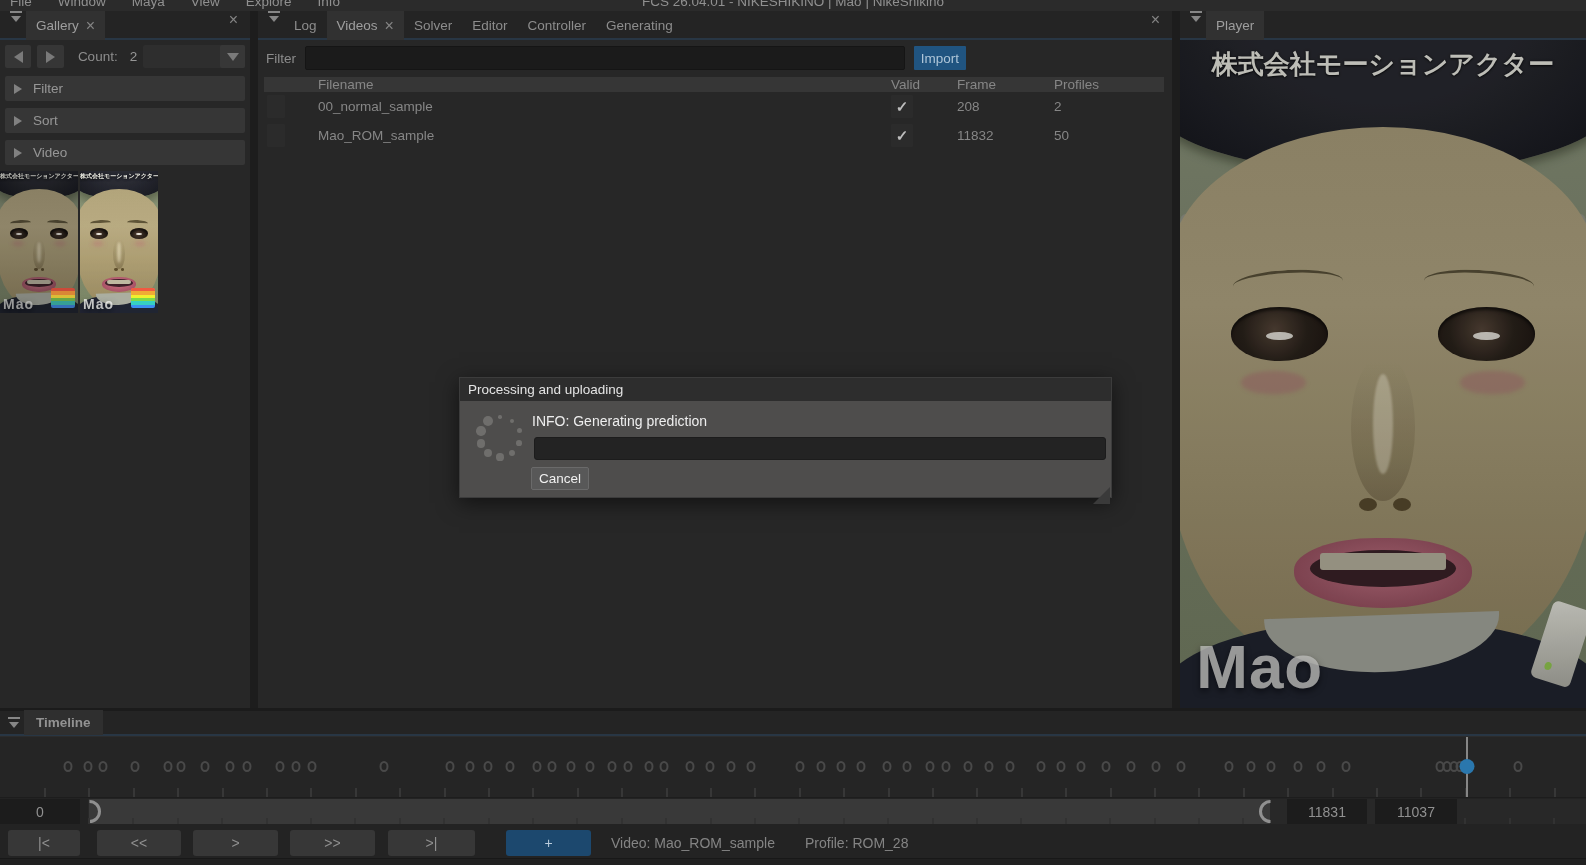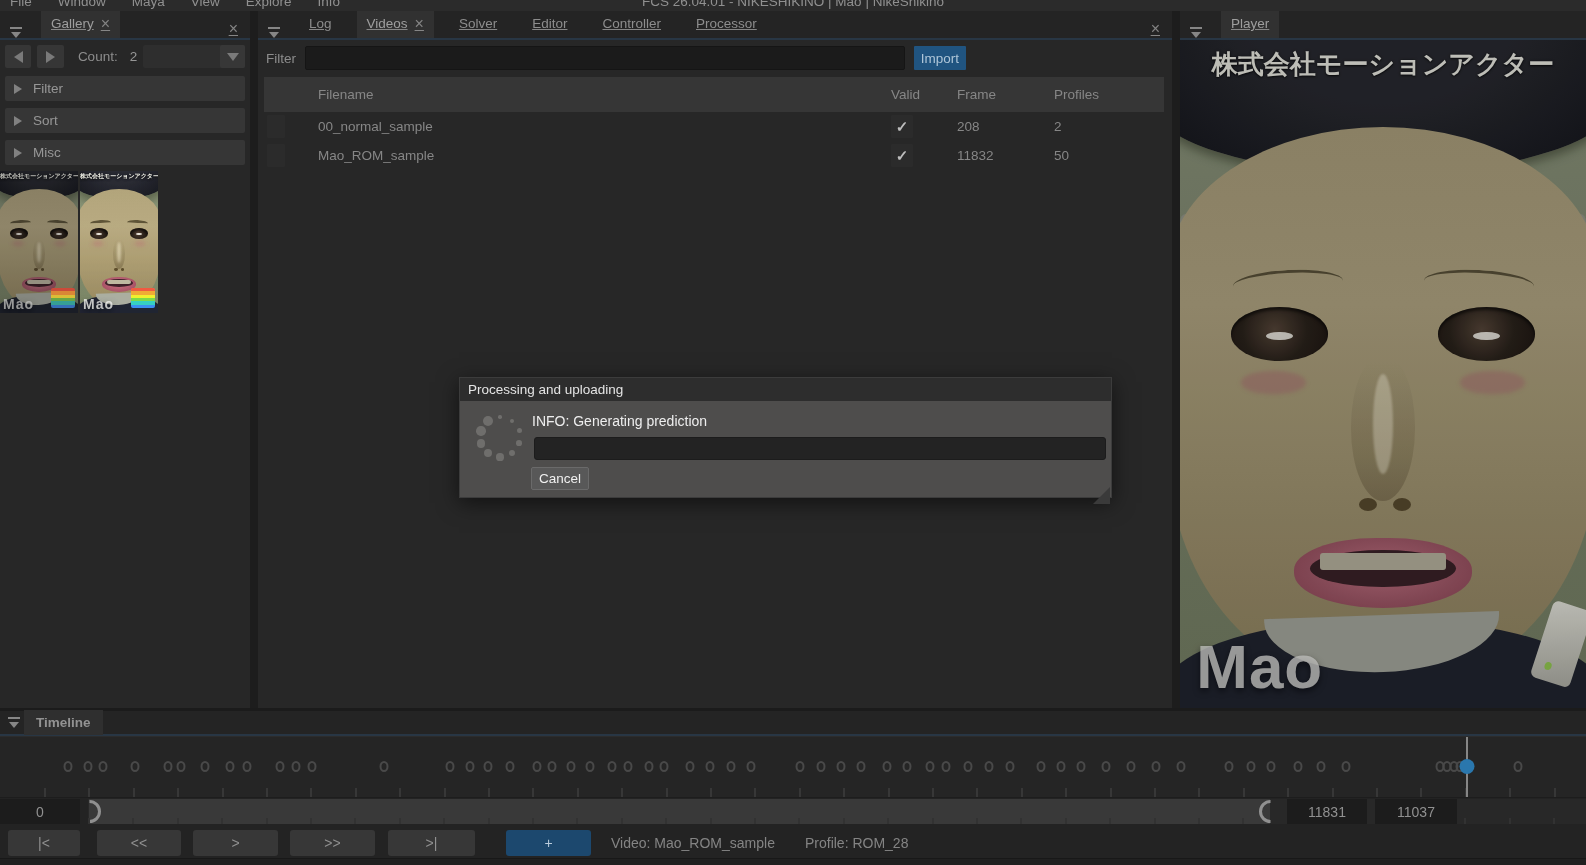--- a/index.html
+++ b/index.html
@@ -16,21 +16,21 @@
   .menubar-title { position:absolute; top:-9px; left:0; right:0; text-align:center; line-height:22px; color:#9a9a9a; }
 
   
   .main { display:flex; height:697px; gap:8px; background:#1f1f1f; }
   .panel { background:#2a2a2a; display:flex; flex-direction:column; }
   .gallery-panel { width:250px; }
   .videos-panel  { flex:1; }
   .player-panel  { width:406px; }
 
   .tabbar { height:29px; flex:0 0 29px; background:#272727; border-bottom:2px solid #2b3a49;
-            display:flex; align-items:flex-end; padding:0 6px; gap:15px;text-decoration:underline; }
+            display:flex; align-items:flex-start; padding:0 6px; gap:0; }
   .pm-icon { display:inline-block; width:12px; height:11px; border-top:2px solid #8f8f8f; position:relative; margin:0 4px; }
   .pm-icon::after { content:""; position:absolute; top:3px; left:1px; width:0; height:0;
                     border-left:5px solid transparent; border-right:5px solid transparent; border-top:6px solid #8f8f8f; }
   .tab { height:29px; display:flex; align-items:center; gap:7px; padding:0 10px; color:#969696; }
   .tab.active { background:#353535; color:#a8a8a8; }
   .xglyph { color:#8d8d8d; font-size:16px; line-height:1; }
   .bar-close { margin-left:auto; padding:0 6px; color:#8d8d8d; font-size:16px; }
 
   
   .g-toolbar { display:flex; align-items:center; gap:6px; padding:5px 5px; }
@@ -102,21 +102,21 @@
   .fa-name { left:4%; bottom:1.5%; font-weight:bold; line-height:1; font-size:var(--nm);
              color:rgba(202,202,200,.78); letter-spacing:1px; text-shadow:0 3px 6px rgba(0,0,0,.5); }
 
   
   .filter-row { display:flex; align-items:center; gap:9px; padding:6px 6px 5px 8px; }
   .filter-label { color:#969696; }
   .filter-input { width:600px; height:24px; background:#1d1d1d; border:1px solid #171717; border-radius:2px; }
   .import-btn { width:52px; height:24px; background:#235a88; color:#b9d2e6; border-radius:1px;
                 display:flex; align-items:center; justify-content:center; }
   .vtable { margin:2px 8px 0 6px; }
-  .thead { display:flex; align-items:center; height:35px; background:#3a3a3a; color:#8f8f8f; }
+  .thead { display:flex; align-items:center; height:15px; background:#3a3a3a; color:#8f8f8f; }
   .trow  { display:flex; align-items:center; height:29px; color:#8f8f8f; }
   .col-check { width:34px; display:flex; align-items:center; }
   .col-file  { flex:1; padding-left:20px; }
   .col-valid { width:66px; }
   .col-frame { width:97px; }
   .col-prof  { width:110px; }
   .row-check { width:18px; height:23px; background:#2e2e2e; margin-left:3px; border-radius:1px; }
   .valid-box { width:22px; height:23px; background:#2e2e2e; border-radius:1px;
                display:flex; align-items:center; justify-content:center; color:#c9c9c9; font-size:15px; font-weight:bold; }
   .remove-row { display:flex; align-items:center; margin-top:2px; }
@@ -217,21 +217,21 @@
       <div class="section">
         <span class="tri-sec"></span>
         <span>Filter</span>
       </div>
       <div class="section">
         <span class="tri-sec"></span>
         <span>Sort</span>
       </div>
       <div class="section">
         <span class="tri-sec"></span>
-        <span>Misc</span>
+        <span>Video</span>
       </div>
       <div class="thumbs">
         <div class="thumb" id="thumb-0">
             <div class="face-stage">
               <div class="fa fa-cap"></div>
               <div class="fa fa-face"></div>
               <div class="fa fa-brow fa-brow-l"></div>
               <div class="fa fa-brow fa-brow-r"></div>
               <div class="fa fa-eye fa-eye-l"></div>
               <div class="fa fa-eye fa-eye-r"></div>
@@ -305,21 +305,21 @@
         <div class="tab">
             <span>Solver</span>
           </div>
         <div class="tab">
             <span>Editor</span>
           </div>
         <div class="tab">
             <span>Controller</span>
           </div>
         <div class="tab">
-            <span>Processor</span>
+            <span>Generating</span>
           </div>
         <span class="bar-close">×</span>
       </div>
       <div class="filter-row">
         <span class="filter-label">Filter</span>
         <input class="filter-input" value="" style="">
         <div class="import-btn">Import</div>
       </div>
       <div class="vtable">
         <div class="thead">

